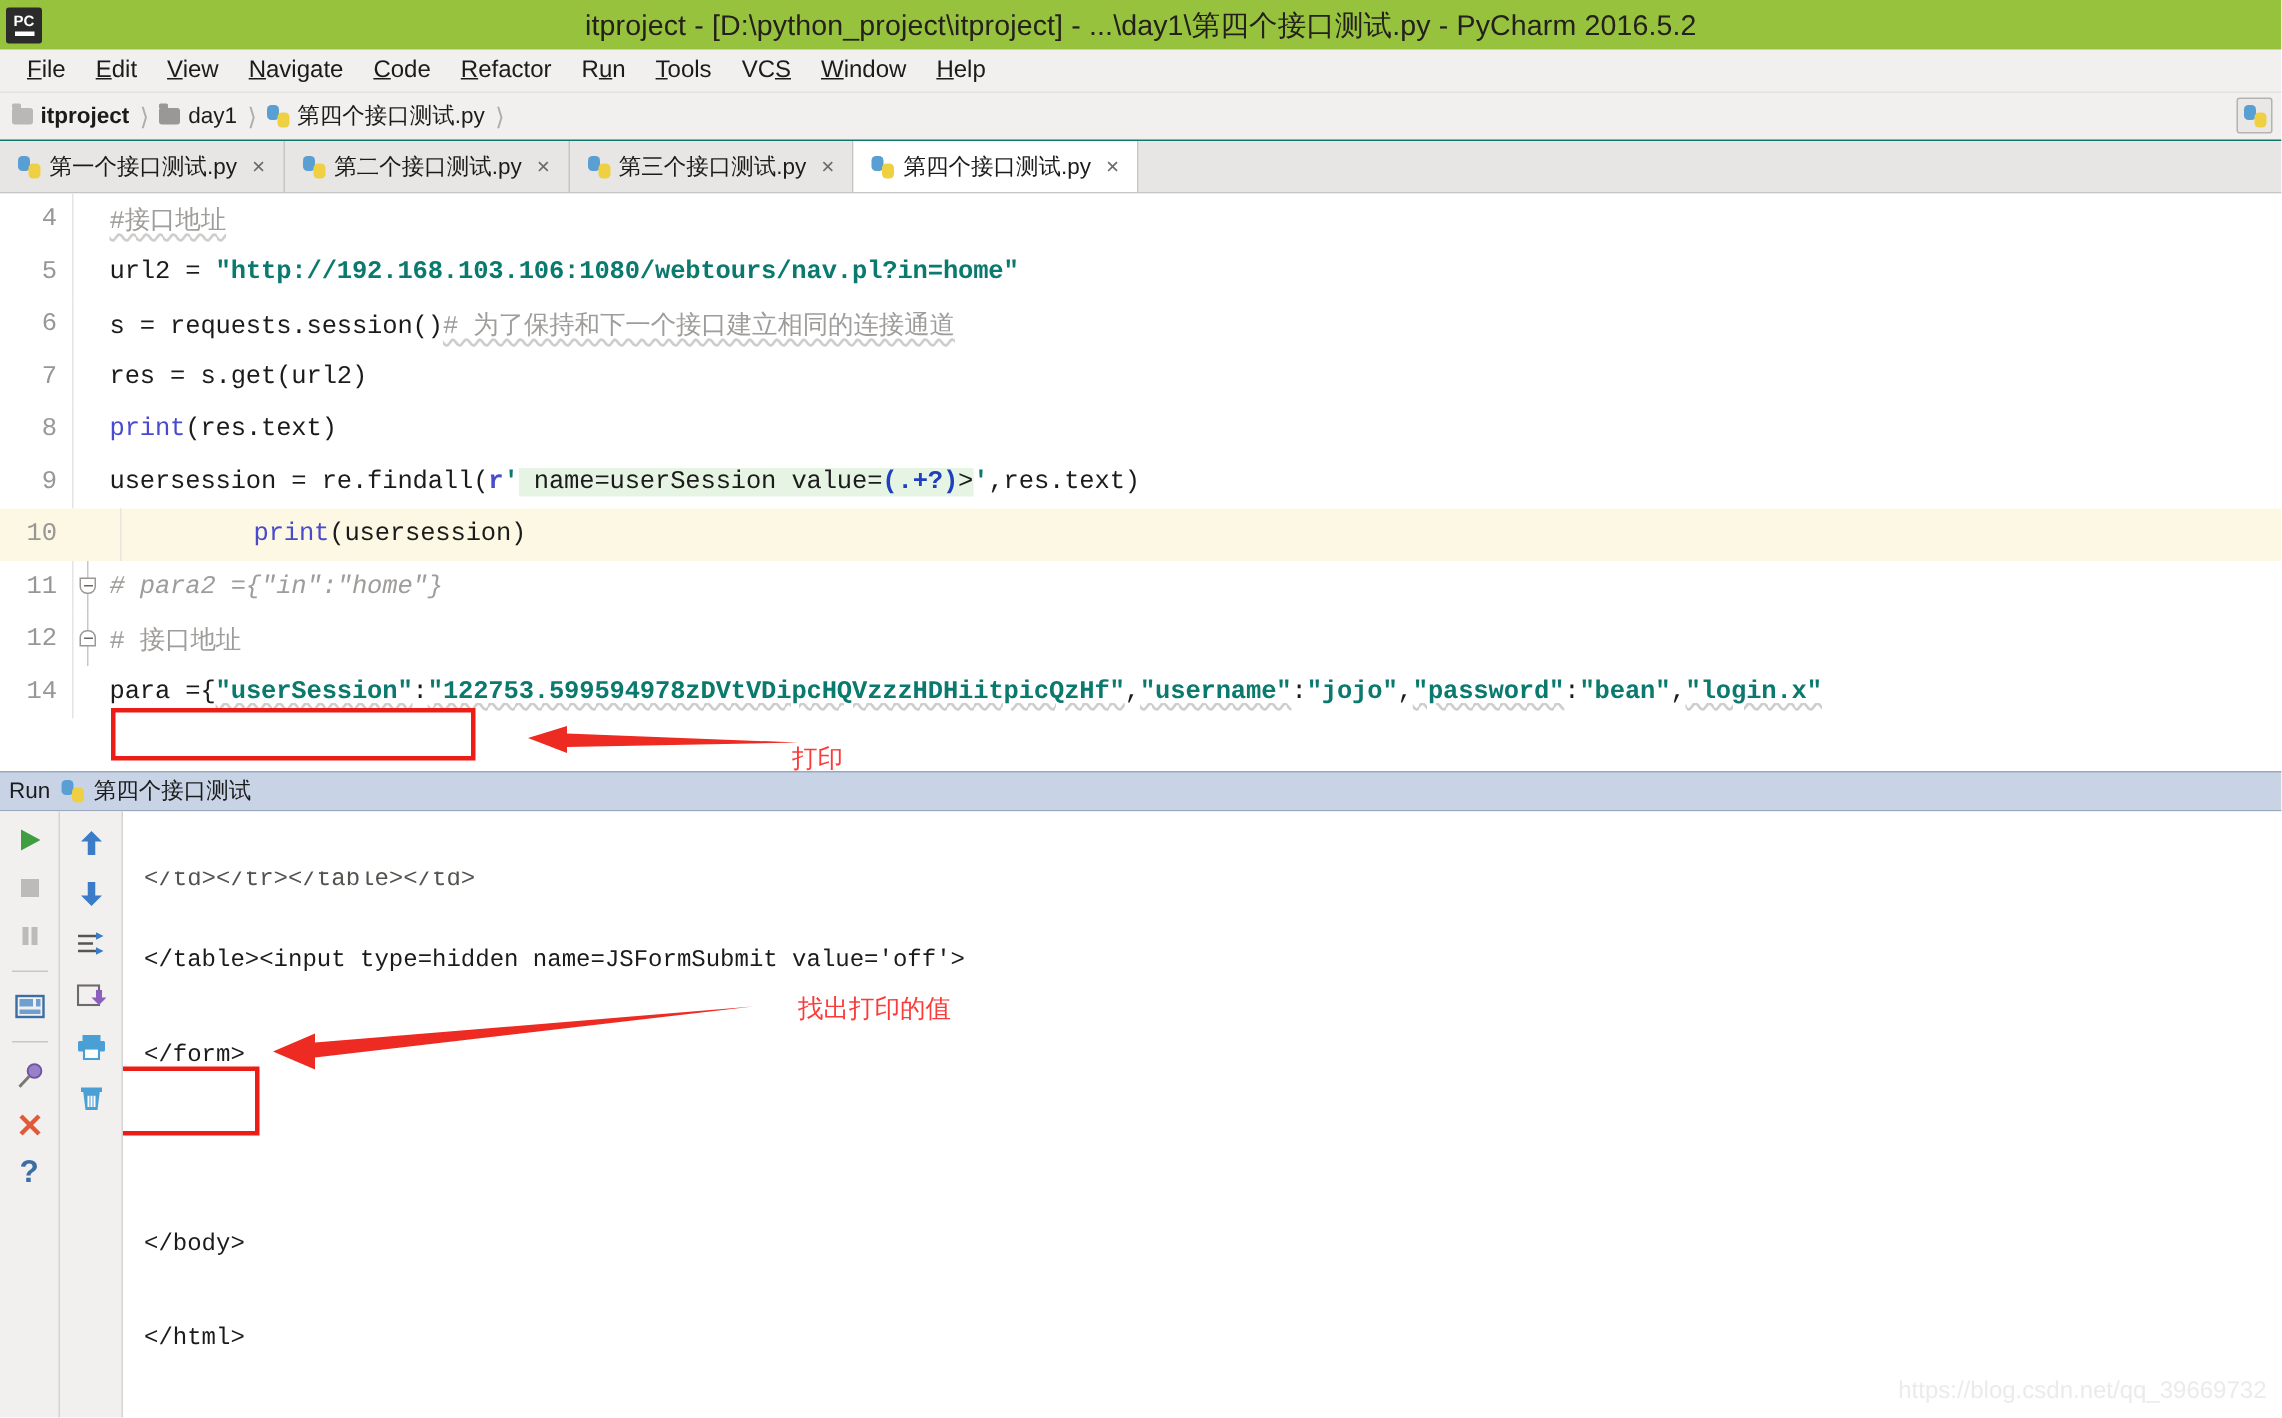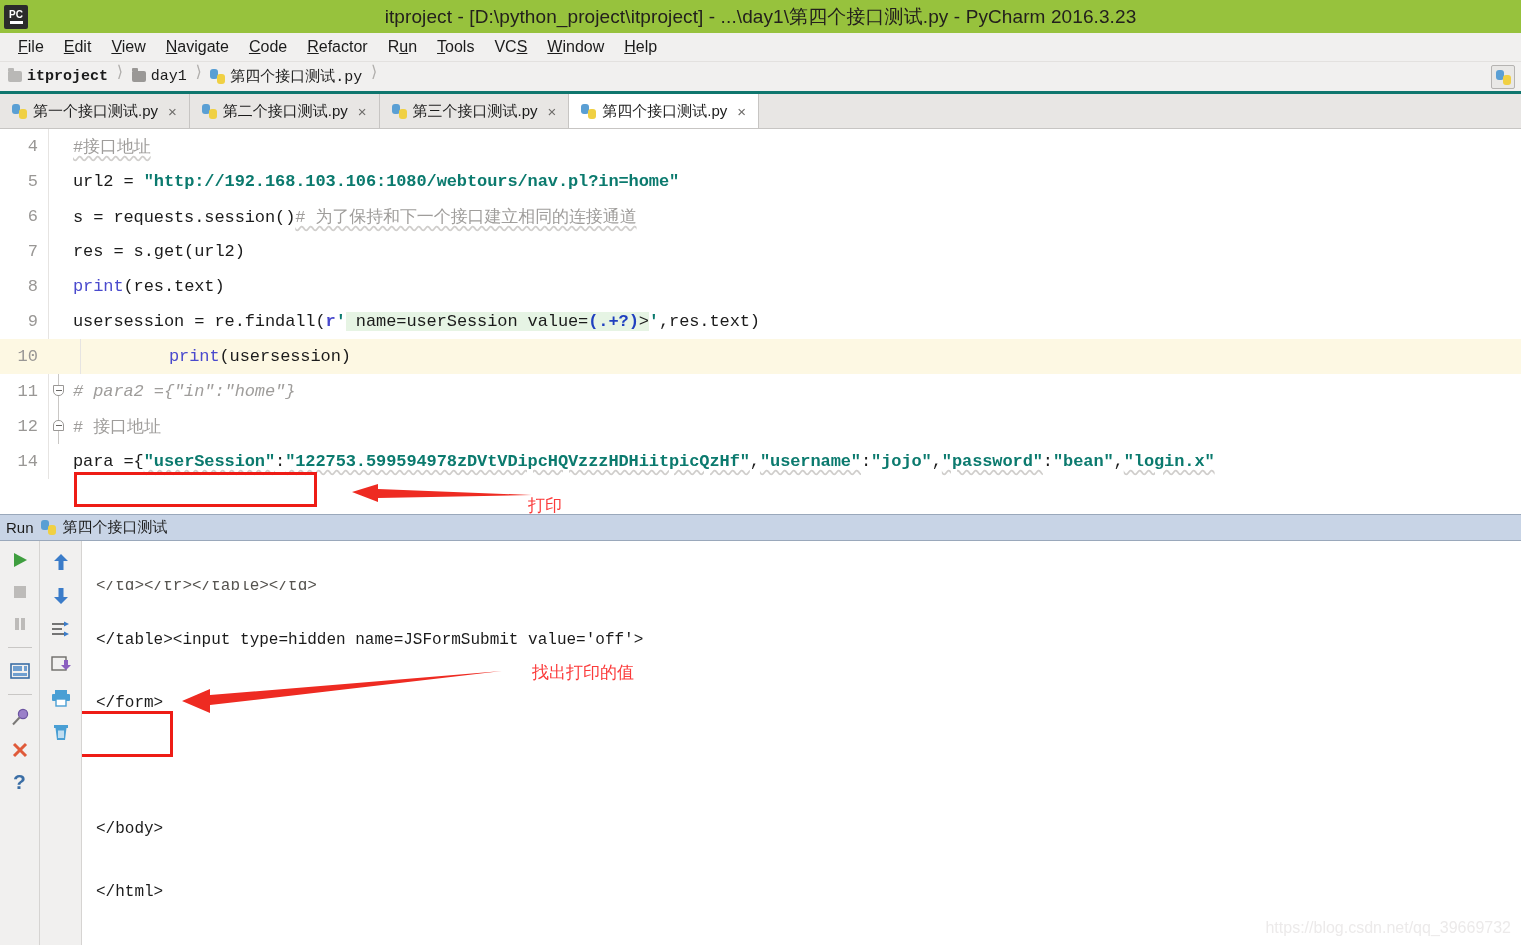--- a/index.html
+++ b/index.html
@@ -45,25 +45,24 @@
   .menu-item {
     font-size: 16px; color: #1b1b1b; padding: 2px 10px;
     font-family: "Liberation Sans", sans-serif;
     cursor: default;
   }
   .menu-item u { text-decoration: underline; }
 
   
   .breadcrumb {
     height: 32px; background: #f1f0ef;
-    display: flex; 
+    display: flex; align-items: center;
     padding-left: 8px;
-    border-bottom: 3px solid #0f766e;
+    border-bottom: 1px solid #0f766e;
     position: relative;
-    font-family: Liberation Mono, monospace;
   }
   .crumb { display: flex; align-items: center; font-size: 15px; color: #1b1b1b; }
   .crumb .label { margin-left: 5px; }
   .crumb.bold .label { font-weight: bold; }
   .crumb-sep { color: #b0aeac; margin: 0 7px; font-size: 16px; }
   .folder-ico {
     width: 14px; height: 11px; background: #b9b8b6;
     border-radius: 1px 2px 2px 2px; position: relative;
   }
   .folder-ico::before {
@@ -201,21 +200,21 @@
 </style>
 </head>
 <body>
 
 <div id="app">
 
   <div class="titlebar">
     <div class="pc-logo">
       PC<div class="bar"></div>
     </div>
-    <div class="titlebar-text">itproject - [D:\python_project\itproject] - ...\day1\第四个接口测试.py - PyCharm 2016.3.23</div>
+    <div class="titlebar-text">itproject - [D:\python_project\itproject] - ...\day1\第四个接口测试.py - PyCharm 2016.5.2</div>
   </div>
 
   <div class="menubar">
     <div class="menu-item"><u>F</u>ile</div>
     <div class="menu-item"><u>E</u>dit</div>
     <div class="menu-item"><u>V</u>iew</div>
     <div class="menu-item"><u>N</u>avigate</div>
     <div class="menu-item"><u>C</u>ode</div>
     <div class="menu-item"><u>R</u>efactor</div>
     <div class="menu-item">R<u>u</u>n</div>

